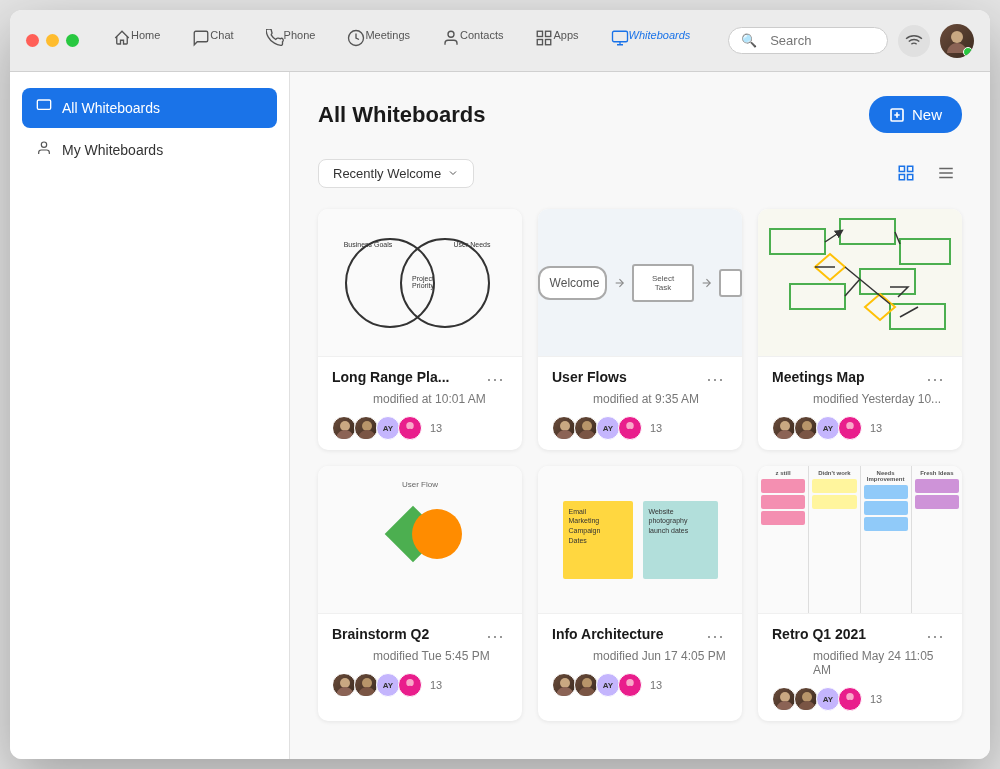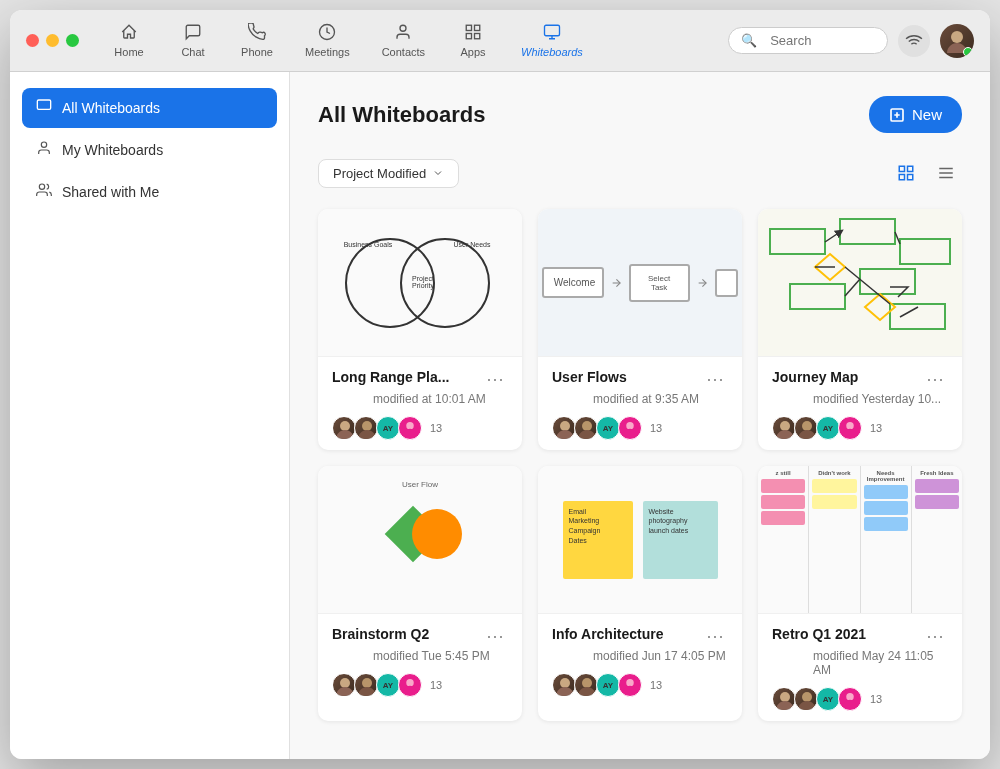--- a/index.html
+++ b/index.html
@@ -44,22 +44,21 @@
     .tl-red { background: #ff5f57; }
     .tl-yellow { background: #febc2e; }
     .tl-green { background: #28c840; }
     .nav-items {
       display: flex;
       gap: 4px;
       flex: 1;
     }
     .nav-item {
       display: flex;
-      flex-direction: column;
-      align-items: center;
+      flex-direction: row;
       gap: 0;
       padding: 6px 14px;
       border-radius: 8px;
       cursor: pointer;
       min-width: 60px;
     }
     .nav-item.active { color: #1a73e8; }
     .nav-item .nav-icon { font-size: 18px; }
     .nav-item .nav-label {
       font-size: 11px;
@@ -278,21 +277,21 @@
       width: 24px;
       height: 24px;
       border-radius: 50%;
       background: linear-gradient(135deg, #6b4c3b, #3a2a1f);
       border: 1.5px solid white;
       margin-right: -6px;
       overflow: hidden;
       flex-shrink: 0;
     }
     .participant-avatar.ay {
-      background: #14b8a6;
+      background: #c4b5fd;
       display: flex;
       align-items: center;
       justify-content: center;
       font-size: 8px;
       font-weight: 600;
       color: #333;
     }
     .participant-avatar.pink {
       background: #e91e8c;
       display: flex;
@@ -418,49 +417,38 @@
       </div>
       <div class="sidebar-item">
         <span class="s-icon">
           <svg width="16" height="16" viewBox="0 0 24 24" fill="none" stroke="#555" stroke-width="1.8">
             <path d="M20 21v-2a4 4 0 00-4-4H8a4 4 0 00-4 4v2"></path>
               <circle cx="12" cy="7" r="4"></circle>
           </svg>
         </span>
         <span>My Whiteboards</span>
       </div>
-      <div class="sidebar-item">
-        <span class="s-icon">
-          <svg width="16" height="16" viewBox="0 0 24 24" fill="none" stroke="#555" stroke-width="1.8">
-            <path d="M17 21v-2a4 4 0 00-4-4H5a4 4 0 00-4 4v2"></path>
-              <circle cx="9" cy="7" r="4"></circle>
-              <path d="M23 21v-2a4 4 0 00-3-3.87"></path>
-              <path d="M16 3.13a4 4 0 010 7.75"></path>
-          </svg>
-        </span>
-        <span>Shared with Me</span>
-      </div>
     </div>
 
     <div class="content">
       <div class="content-header">
         <h1 class="page-title">All Whiteboards</h1>
         <button class="new-btn">
           <svg width="16" height="16" viewBox="0 0 24 24" fill="none" stroke="white" stroke-width="2.5">
             <rect x="3" y="3" width="18" height="18" rx="2"></rect>
               <line x1="12" y1="8" x2="12" y2="16"></line>
               <line x1="8" y1="12" x2="16" y2="12"></line>
           </svg>
           <span>New</span>
         </button>
       </div>
 
       <div class="toolbar">
         <button class="sort-btn">
-          <span>Project Modified</span>
+          <span>Recently Welcome</span>
           <svg width="12" height="12" viewBox="0 0 24 24" fill="none" stroke="#555" stroke-width="2">
             <polyline points="6 9 12 15 18 9"></polyline>
           </svg>
         </button>
         <div class="view-toggle">
           <div class="view-btn active">
             <svg width="18" height="18" viewBox="0 0 24 24" fill="none" stroke="#1a73e8" stroke-width="2">
               <rect x="3" y="3" width="7" height="7"></rect>
                 <rect x="14" y="3" width="7" height="7"></rect>
               <rect x="3" y="14" width="7" height="7"></rect>
@@ -516,21 +504,21 @@
                   </svg>
               </div>
               <span class="participant-count">13</span>
             </div>
           </div>
         </div>
 
         <div class="wb-card">
           <div class="wb-preview" style="background:#f0f4f8;">
             <div style="display:flex;align-items:center;gap:6px;padding:8px;">
-              <div style="border:2px solid #aaa;border-radius:3px;padding:8px 10px;font-size:10px;color:#555;background:white;min-width:55px;text-align:center;">Welcome</div>
+              <div style="border:2px solid #aaa;border-radius:12px;padding:8px 10px;font-size:12px;color:#555;background:white;min-width:55px;text-align:center;">Welcome</div>
               <svg width="14" height="14" viewBox="0 0 24 24" fill="none" stroke="#888" stroke-width="2">
                   <line x1="5" y1="12" x2="19" y2="12"></line>
                   <polyline points="12 5 19 12 12 19"></polyline>
                 </svg>
               <div style="border:2px solid #aaa;border-radius:3px;padding:8px 10px;font-size:8px;color:#555;background:white;min-width:55px;text-align:center;">Select Task</div>
               <svg width="14" height="14" viewBox="0 0 24 24" fill="none" stroke="#888" stroke-width="2">
                   <line x1="5" y1="12" x2="19" y2="12"></line>
                   <polyline points="12 5 19 12 12 19"></polyline>
                 </svg>
               <div style="border:2px solid #aaa;border-radius:3px;padding:8px;font-size:8px;color:#555;background:white;width:24px;height:28px;"></div>
@@ -591,21 +579,21 @@
                   <path d="M0,0 L6,3 L0,6 Z" fill="#333"></path>
                 </marker>
               </defs>
 
               <polyline points="130,78 148,78 138,88" fill="none" stroke="#333" stroke-width="1.5"></polyline>
               <polyline points="140,108 158,98" fill="none" stroke="#333" stroke-width="1.5"></polyline>
             </svg>
           </div>
           <div class="wb-info">
             <div class="wb-title-row">
-              <span class="wb-title">Journey Map</span>
+              <span class="wb-title">Meetings Map</span>
               <span class="wb-more">···</span>
             </div>
             <div class="wb-modified">modified Yesterday 10...</div>
             <div class="wb-participants">
               <div class="participant-avatar">
                 <svg viewBox="0 0 24 24" width="24" height="24">
                     <circle cx="12" cy="9" r="5" fill="#c9a882"></circle>
                     <path d="M3 22c0-5 4-9 9-9s9 4 9 9" fill="#8b6355"></path>
                   </svg>
               </div>

